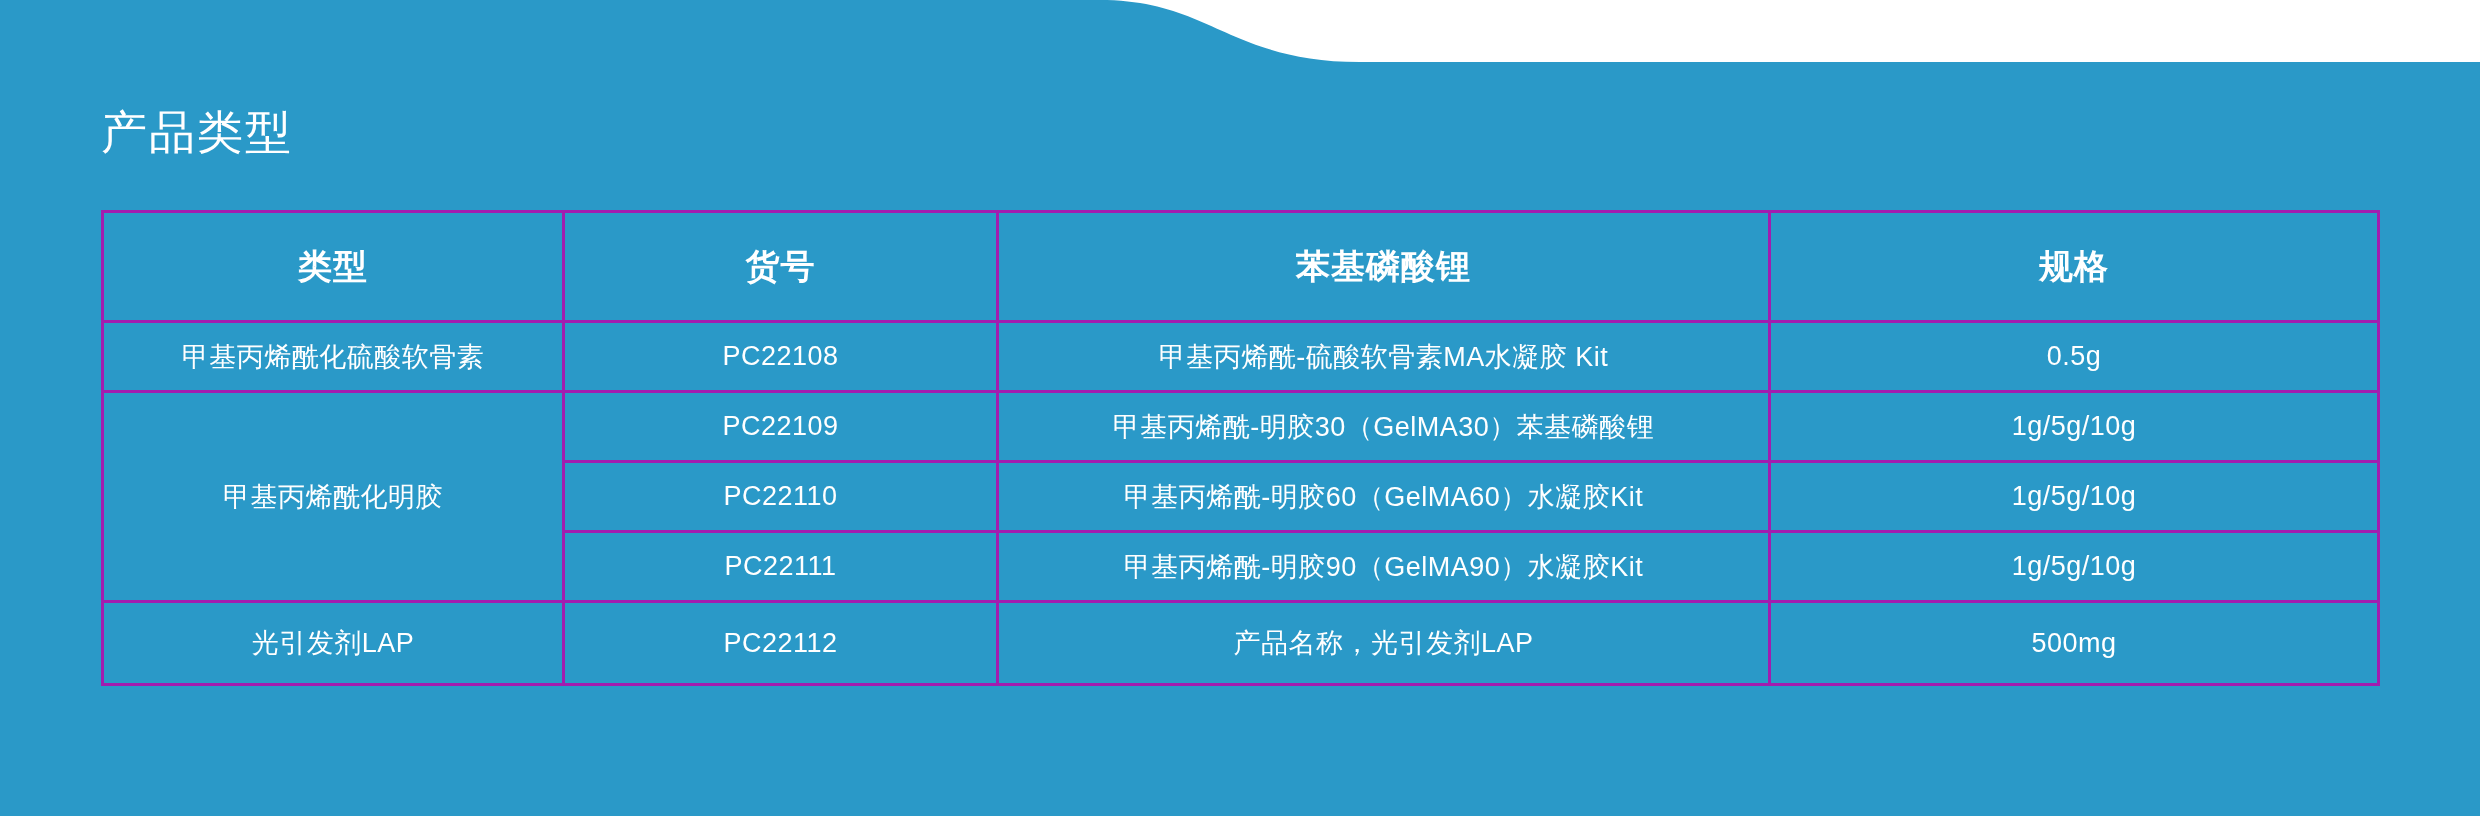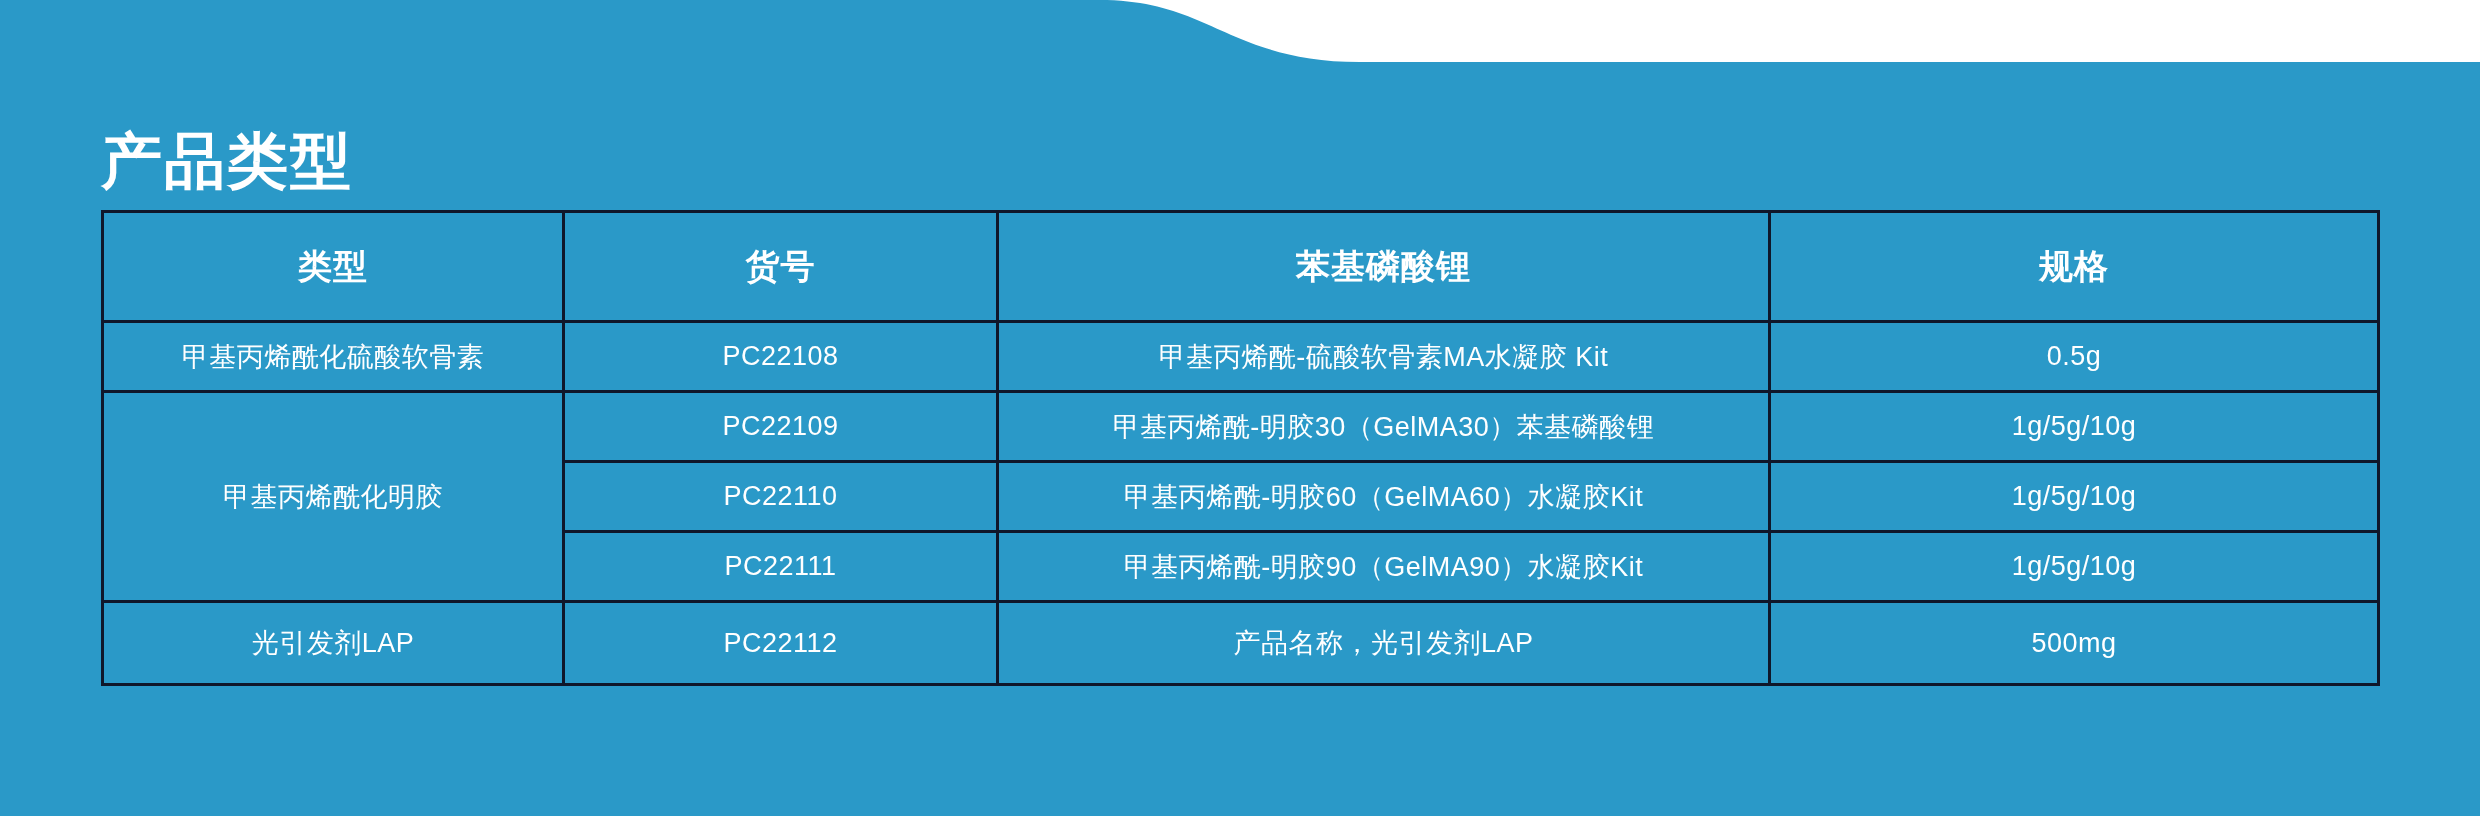--- a/index.html
+++ b/index.html
@@ -28,40 +28,40 @@
     width: 1420px;
     height: 72px;
     pointer-events: none;
   }
   #top-wave svg { display: block; width: 100%; height: 100%; }
 
   
   #page-title {
     position: absolute;
     left: 101px;
-    top: 84px;
+    top: 74px;
     color: #ffffff;
-    font-size: 61px;
-    font-weight: bold;
+    font-size: 46px;
+    font-weight: normal;
     letter-spacing: 2px;
     line-height: 1.2;
     white-space: nowrap;
   }
 
   
   #product-table {
     position: absolute;
     left: 101px;
     top: 210px;
     width: 2276px;
     border-collapse: collapse;
     table-layout: fixed;
   }
   #product-table td, #product-table th {
-    border: 3px solid #0f172a;
+    border: 3px solid #a21caf;
     color: #ffffff;
     text-align: center;
     vertical-align: middle;
     padding: 0 8px;
     box-sizing: border-box;
     background: transparent;
   }
   #product-table thead th {
     height: 110px;
     font-size: 34px;

